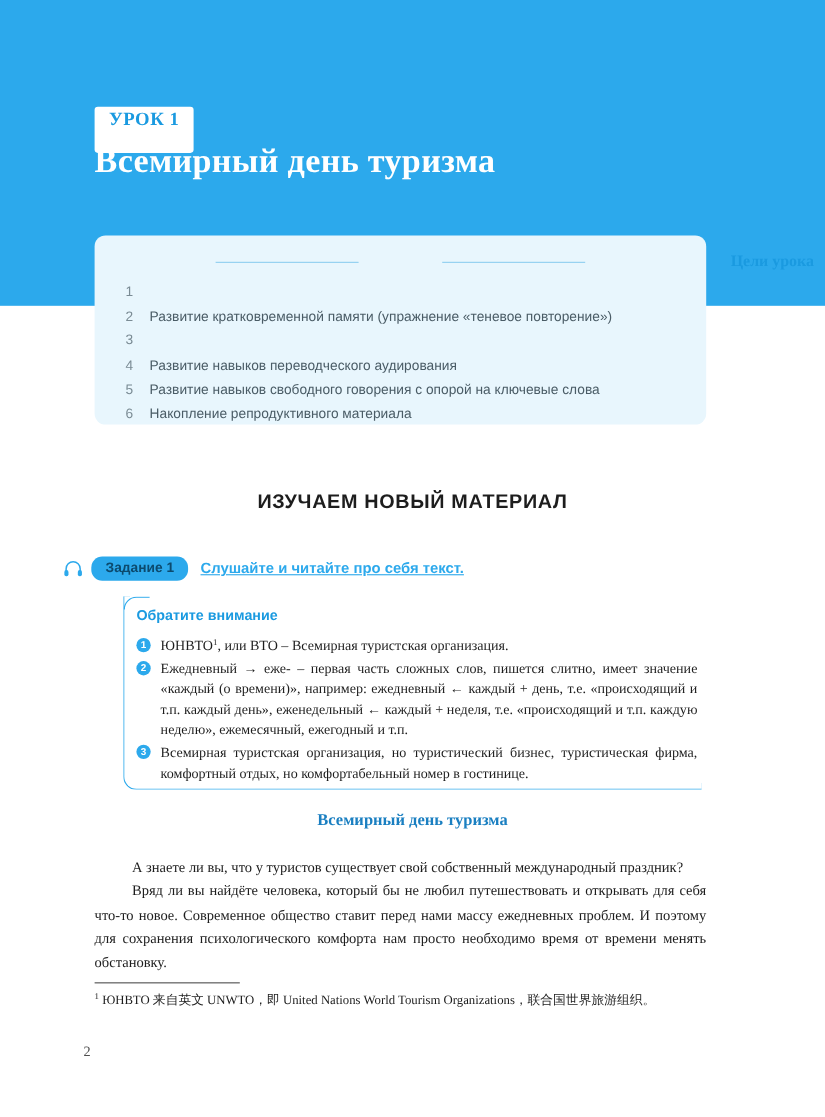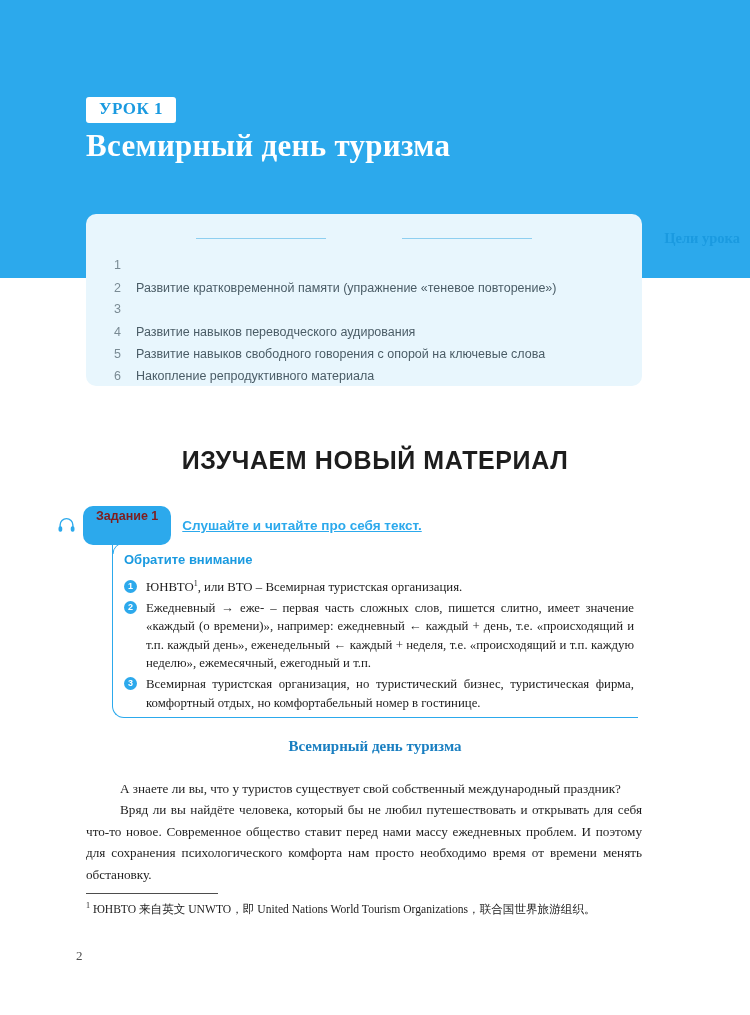--- a/index.html
+++ b/index.html
@@ -32,21 +32,21 @@
   .lesson-badge {
     position: absolute;
     left: 86px;
     top: 97px;
     background: #ffffff;
     color: #1a9ae0;
     font-family: "Liberation Serif", serif;
     font-weight: bold;
     font-size: 17px;
     letter-spacing: 0.5px;
-    padding: 3px 13px 4px 13px;
+    padding: 3px 13px 20px 13px;
     border-radius: 3px;
     line-height: 1.1;
   }
   .lesson-title {
     position: absolute;
     left: 86px;
     top: 128px;
     color: #ffffff;
     font-family: "Liberation Serif", serif;
     font-weight: bold;
@@ -107,45 +107,45 @@
   }
   
   .section-heading {
     position: absolute;
     left: 0;
     top: 446px;
     width: 750px;
     text-align: center;
     color: #1d1d1d;
     font-weight: bold;
-    font-size: 25px;
+    font-size: 18px;
     letter-spacing: 0.6px;
     font-family: "Liberation Sans", sans-serif;
   }
   
   .task-row {
     position: absolute;
     left: 58px;
     top: 506px;
     display: flex;
     align-items: center;
   }
   .headphone-icon {
     width: 17px;
     height: 16px;
     margin-right: 8px;
     color: #2ca9ec;
   }
   .task-badge {
     background: #2ca9ec;
-    color: #7f1d1d;
+    color: #0c4a6e;
     font-weight: bold;
     font-size: 12.5px;
     border-radius: 10px;
-    padding: 4px 13px 22px 13px;
+    padding: 4px 13px 5px 13px;
     line-height: 1;
   }
   .task-instruction {
     margin-left: 11px;
     color: #2ca9ec;
     font-weight: bold;
     font-size: 13.5px;
     text-decoration: underline;
   }
   

